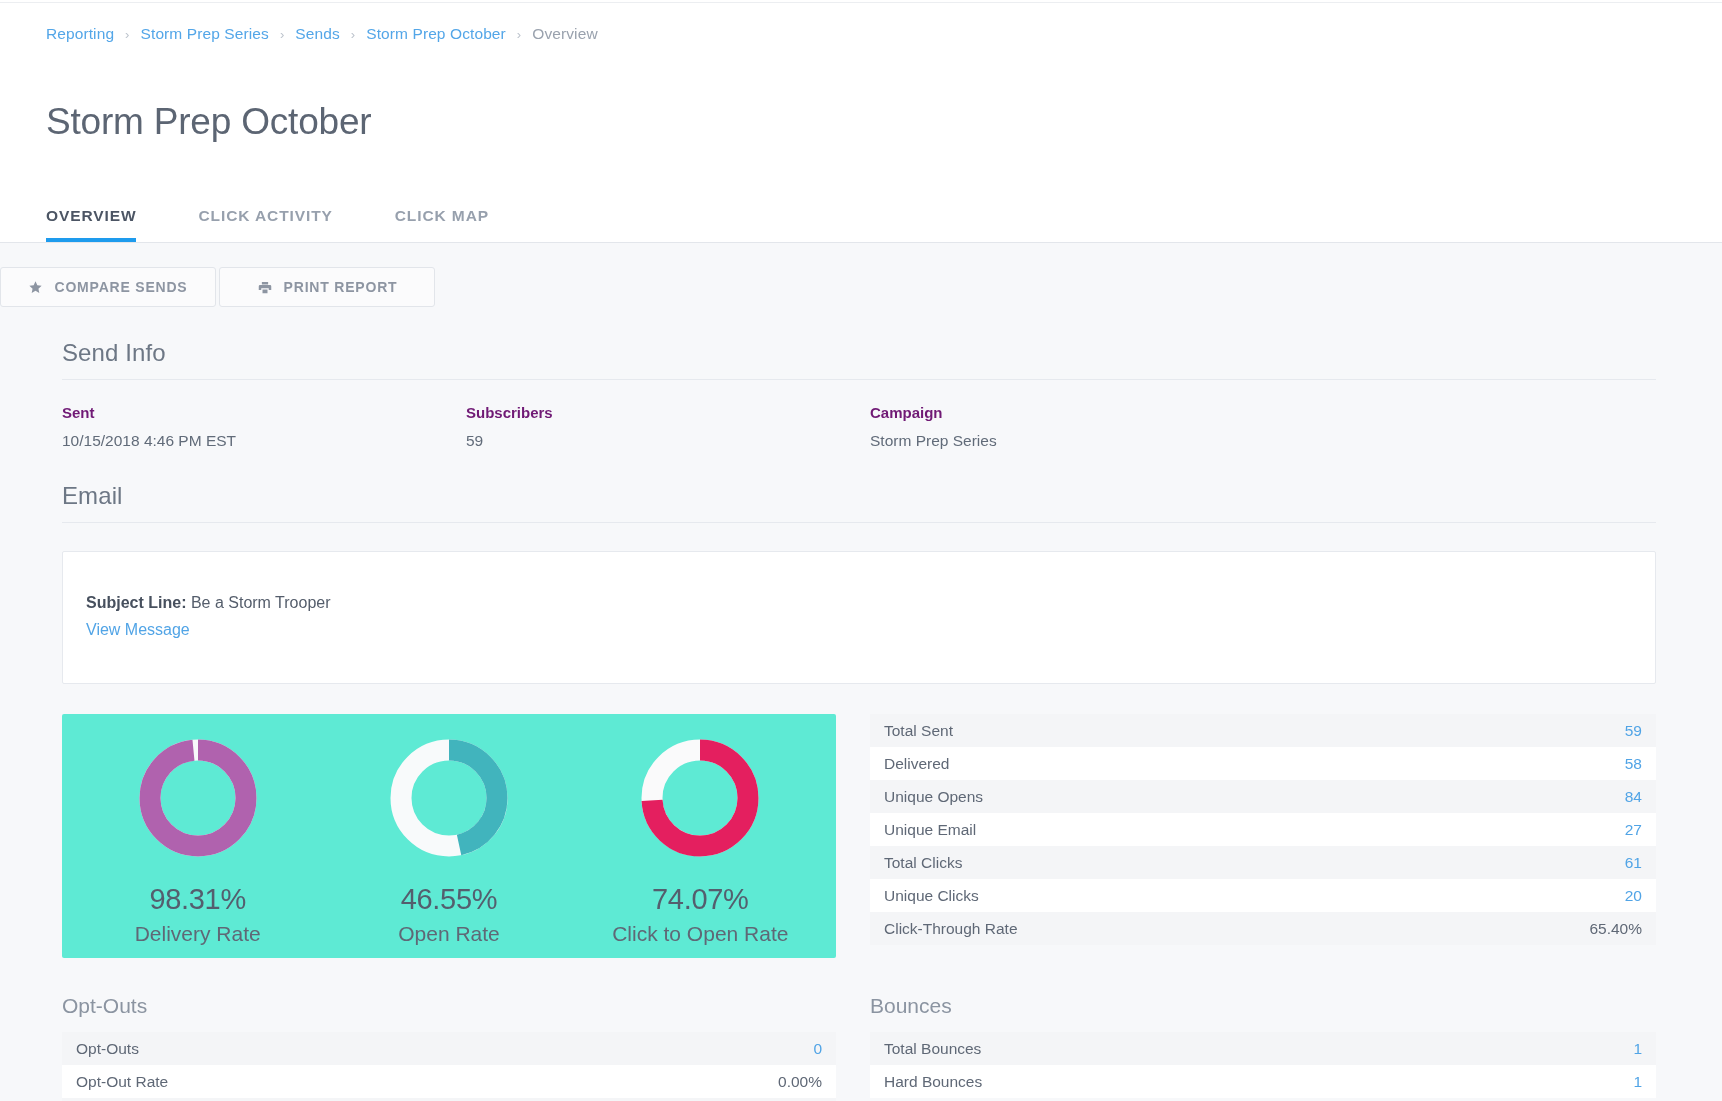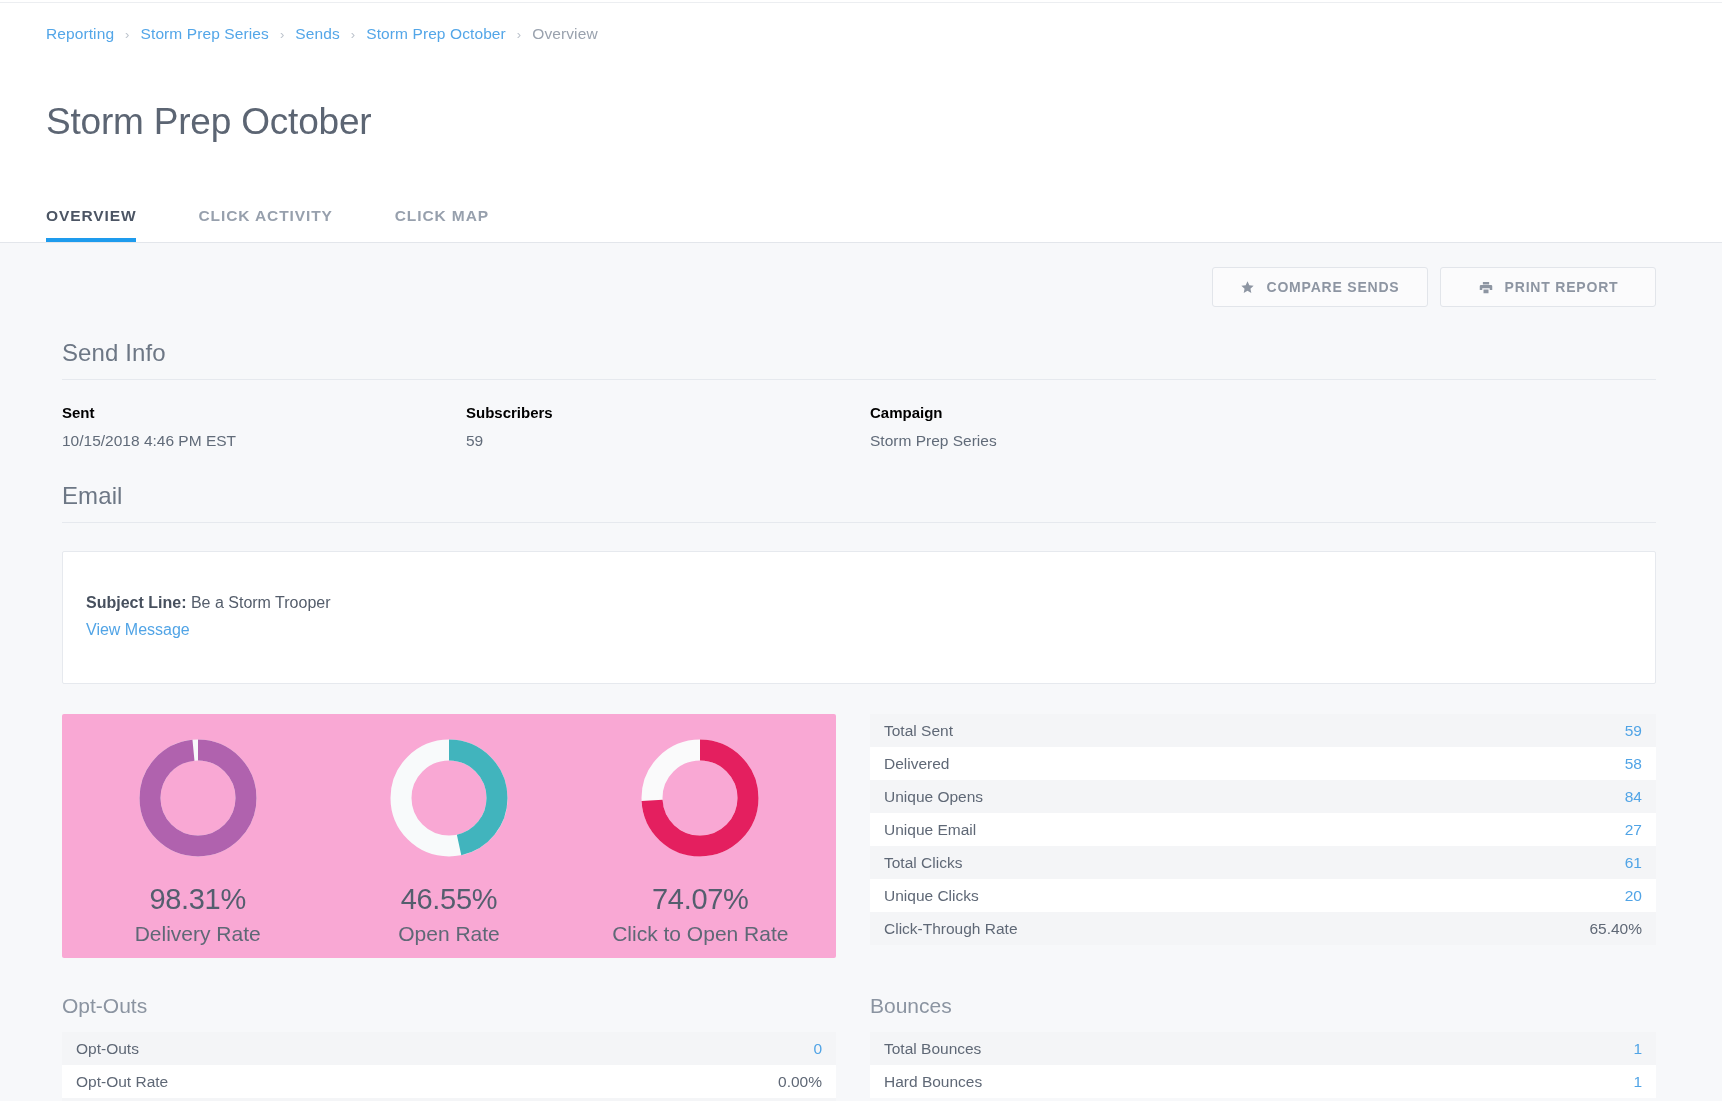--- a/index.html
+++ b/index.html
@@ -69,22 +69,22 @@
   .tab.active { color: #4c5564; border-bottom-color: #1e9bed; }
 
   
   .body {
     background: #f7f8fa;
     min-height: 880px;
     padding: 0 0 0 0;
   }
 
   .actions {
-    display: flex; justify-content: flex-end;
-    gap: 12px;
+    display: flex; 
+    gap: 3px;
     padding: 24px 66px 0 0;
   }
   .btn {
     background: #fbfbfc;
     border: 1px solid #e2e5ea;
     border-radius: 3px;
     color: #8d95a2;
     font-size: 14px;
     font-weight: bold;
     letter-spacing: 0.8px;
@@ -113,21 +113,21 @@
     font-weight: 400;
     color: #8b94a1;
     padding: 0 0 10px 0;
   }
 
   .info-grid {
     display: grid;
     grid-template-columns: 404px 404px 408px 1fr;
     padding-top: 24px;
   }
-  .info-label { font-size: 15px; font-weight: bold; color:#000000; margin-bottom: 11px; }
+  .info-label { font-size: 15px; font-weight: bold; color:#701a75; margin-bottom: 11px; }
   .info-value { font-size: 15.5px; color:#616b79; font-weight: 300; }
 
   .email-card {
     margin-top: 28px;
     background: #ffffff;
     border: 1px solid #e6e9ee;
     border-radius: 2px;
     padding: 42px 40px 44px 23px;
   }
   .subject-line { font-size: 16px; color:#545d6b; font-weight: 300; }
@@ -135,21 +135,21 @@
   .view-message { display:inline-block; margin-top: 9px; font-size: 16px; color:#51a4e6; text-decoration: none; cursor:pointer; font-weight: 300;}
 
   
   .metrics-row {
     display: grid;
     grid-template-columns: 774px 1fr;
     gap: 34px;
     margin-top: 30px;
   }
   .donut-panel {
-    background: #f9a8d4;
+    background: #5eead4;
     border-radius: 2px;
     display: flex;
     align-items: center;
     justify-content: space-around;
     padding: 30px 10px 26px 10px;
     height: 244px;
   }
   .donut-item { text-align: center; width: 220px; }
   .donut-wrap { display:flex; justify-content:center; }
   .donut-value {

